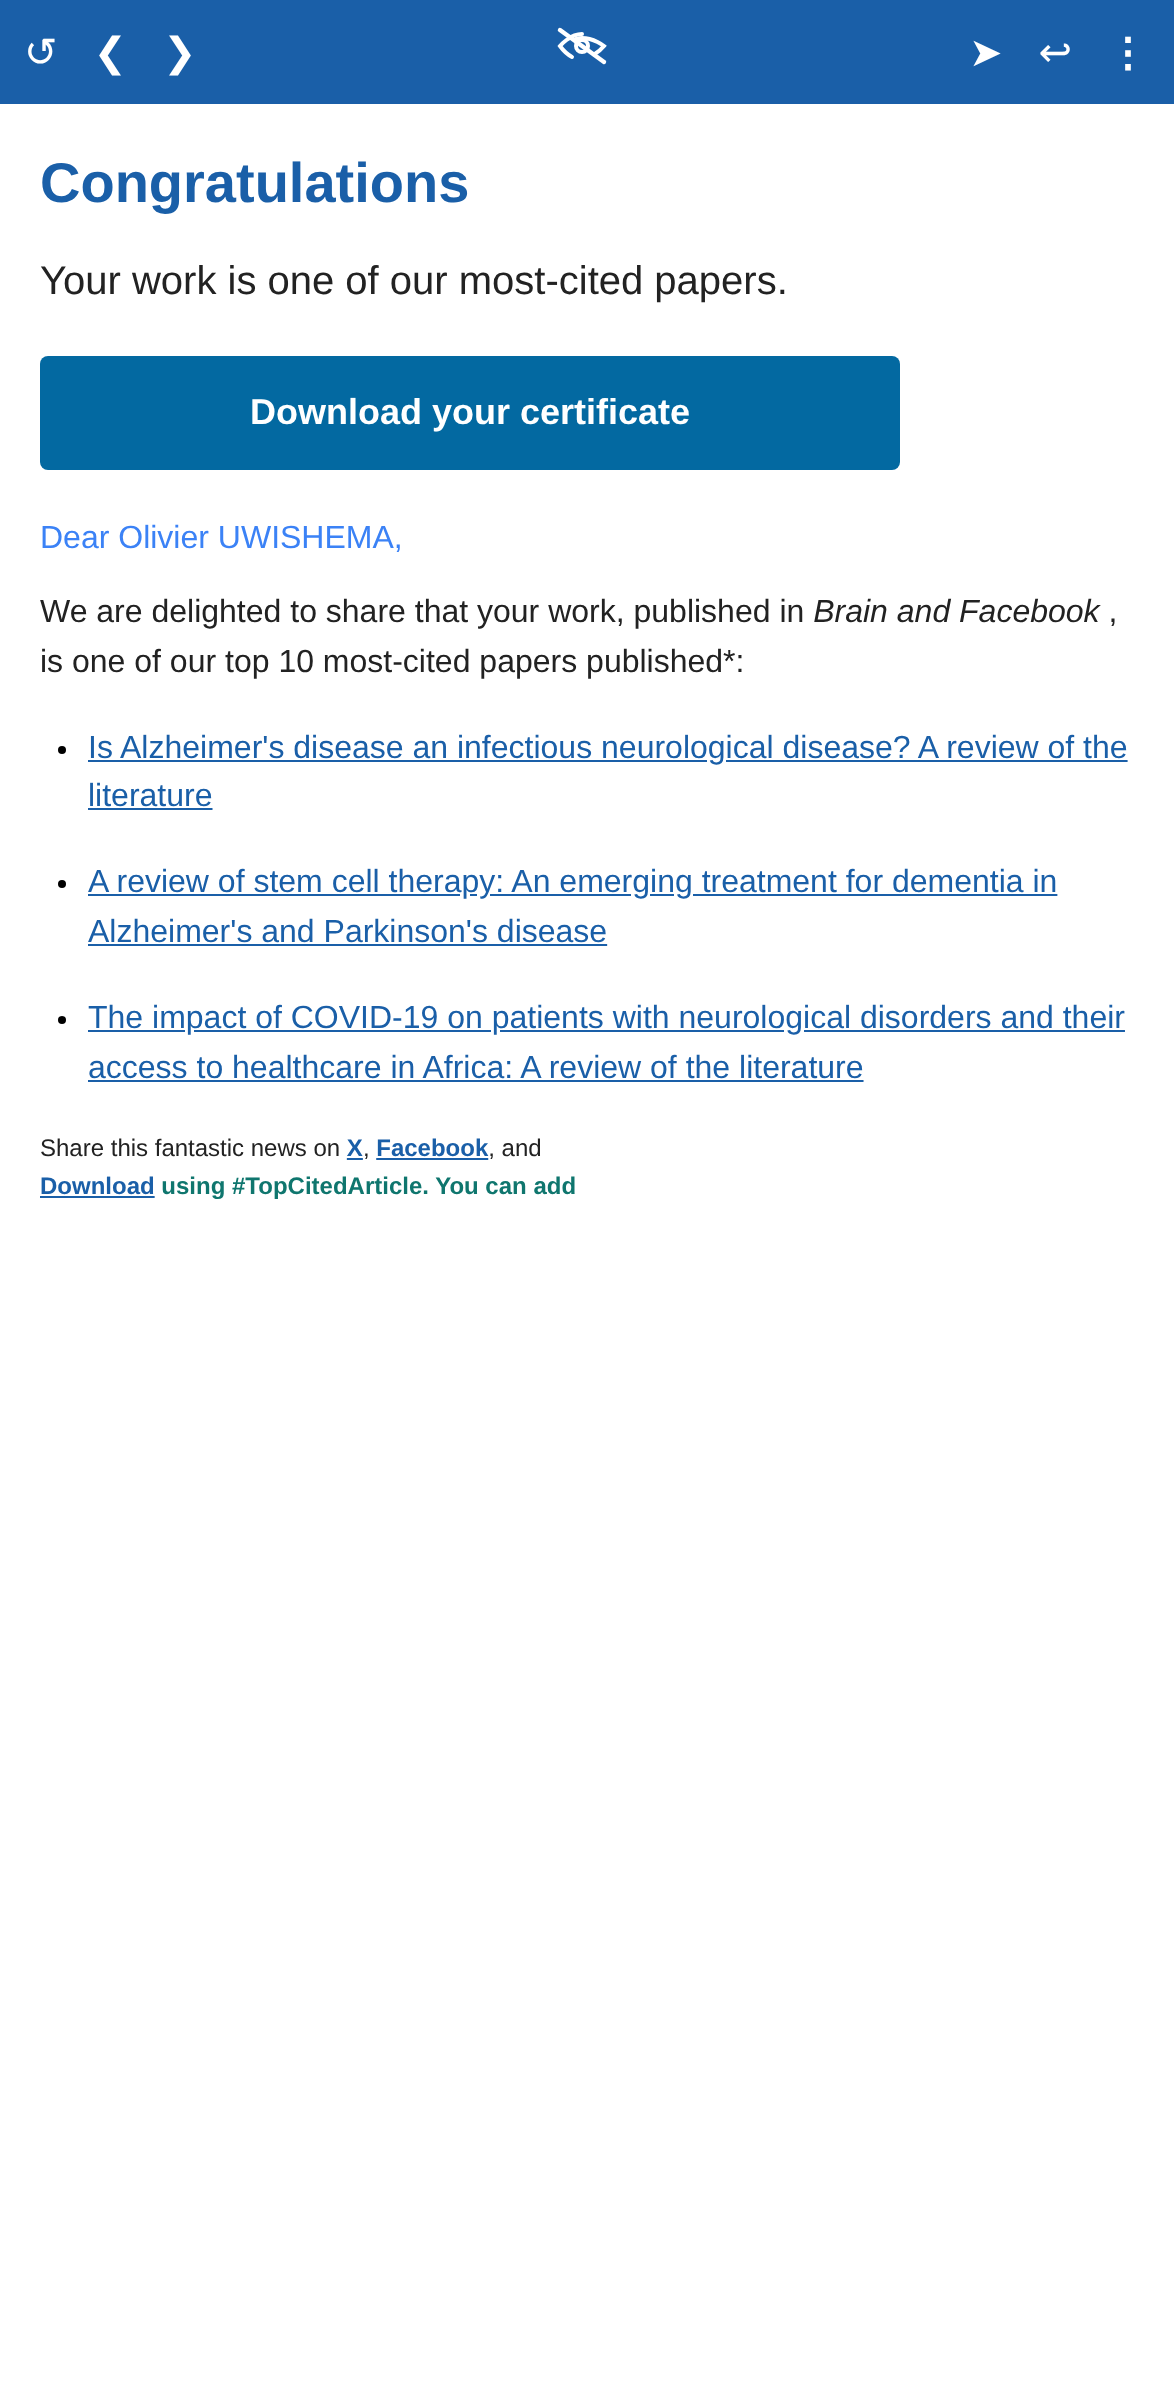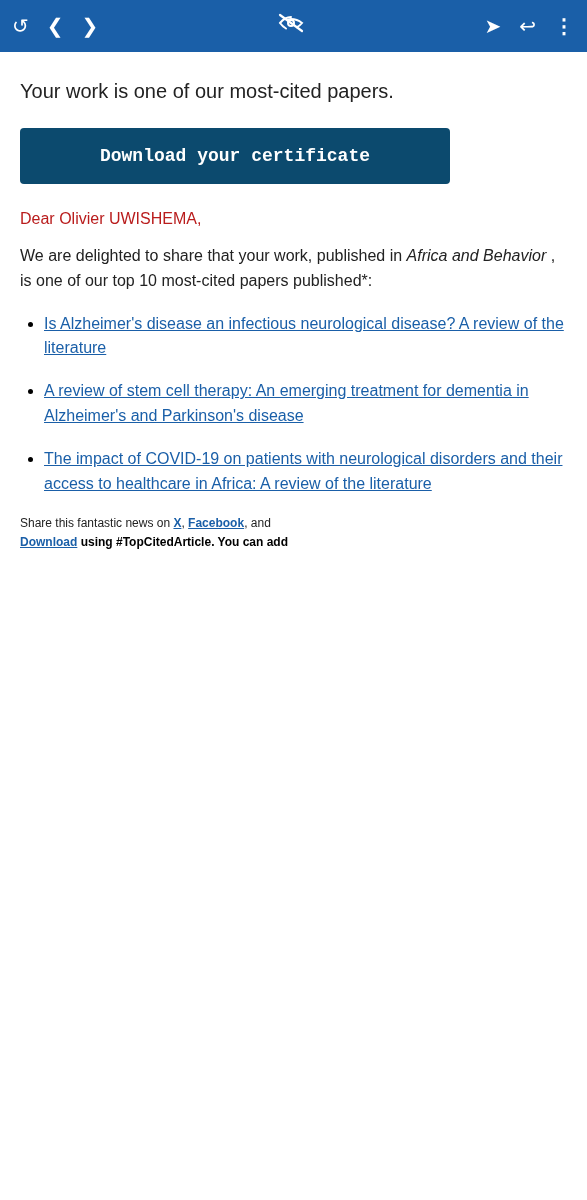--- a/index.html
+++ b/index.html
@@ -50,39 +50,38 @@
 
     .intro-text {
       font-size: 20px;
       color: #222;
       line-height: 1.5;
       margin-bottom: 14px;
     }
 
     .download-btn {
       display: block;
-      background: #0c4a6e;
+      background: #0369a1;
       color: #fff;
       font-size: 18px;
       font-weight: bold;
       text-align: center;
       padding: 18px 24px;
       border: none;
       border-radius: 4px;
       cursor: pointer;
       margin: 22px 0 26px 0;
       width: 100%;
       max-width: 430px;
       text-decoration: none;
-      font-family: Liberation Mono, monospace;
     }
 
     .dear-text {
       font-size: 16px;
-      color: #b91c1c;
+      color: #3b82f6;
       margin-bottom: 16px;
     }
 
     .body-text {
       font-size: 16px;
       color: #222;
       line-height: 1.55;
       margin-bottom: 18px;
     }
 
@@ -122,21 +121,21 @@
     }
 
     .share-text a {
       color: #1a5fa8;
       text-decoration: underline;
       font-weight: bold;
     }
 
     .share-text .hashtag {
       font-weight: bold;
-      color: #000000;
+      color: #0f766e;
     }
   </style>
 </head>
 <body>
 
 <div class="toolbar">
   <div class="toolbar-left">
     <span class="toolbar-icon">↺</span>
     <span class="toolbar-icon">❮</span>
     <span class="toolbar-icon">❯</span>
@@ -154,28 +153,29 @@
   </div>
   <div class="toolbar-right">
     <span class="toolbar-icon">➤</span>
     <span class="toolbar-icon">↩</span>
     <span class="toolbar-icon" style="font-weight:bold; letter-spacing:1px;">⋮</span>
   </div>
 </div>
 
 <div class="content">
 
+  <h1 class="congratulations-title">Congratulations</h1>
 
   <p class="intro-text">Your work is one of our most-cited papers.</p>
 
   <button class="download-btn">Download your certificate</button>
 
   <p class="dear-text">Dear Olivier UWISHEMA,</p>
 
-  <p class="body-text">We are delighted to share that your work, published in <em>Africa and Behavior</em> , is one of our top 10 most-cited papers published*:</p>
+  <p class="body-text">We are delighted to share that your work, published in <em>Brain and Facebook</em> , is one of our top 10 most-cited papers published*:</p>
 
   <ul class="paper-list">
     <li>
       <a href="#">Is Alzheimer's disease an infectious neurological disease? A review of the literature</a>
     </li>
     <li>
       <a href="#">A review of stem cell therapy: An emerging treatment for dementia in Alzheimer's and Parkinson's disease</a>
     </li>
     <li>
       <a href="#">The impact of COVID-19 on patients with neurological disorders and their access to healthcare in Africa: A review of the literature</a>

